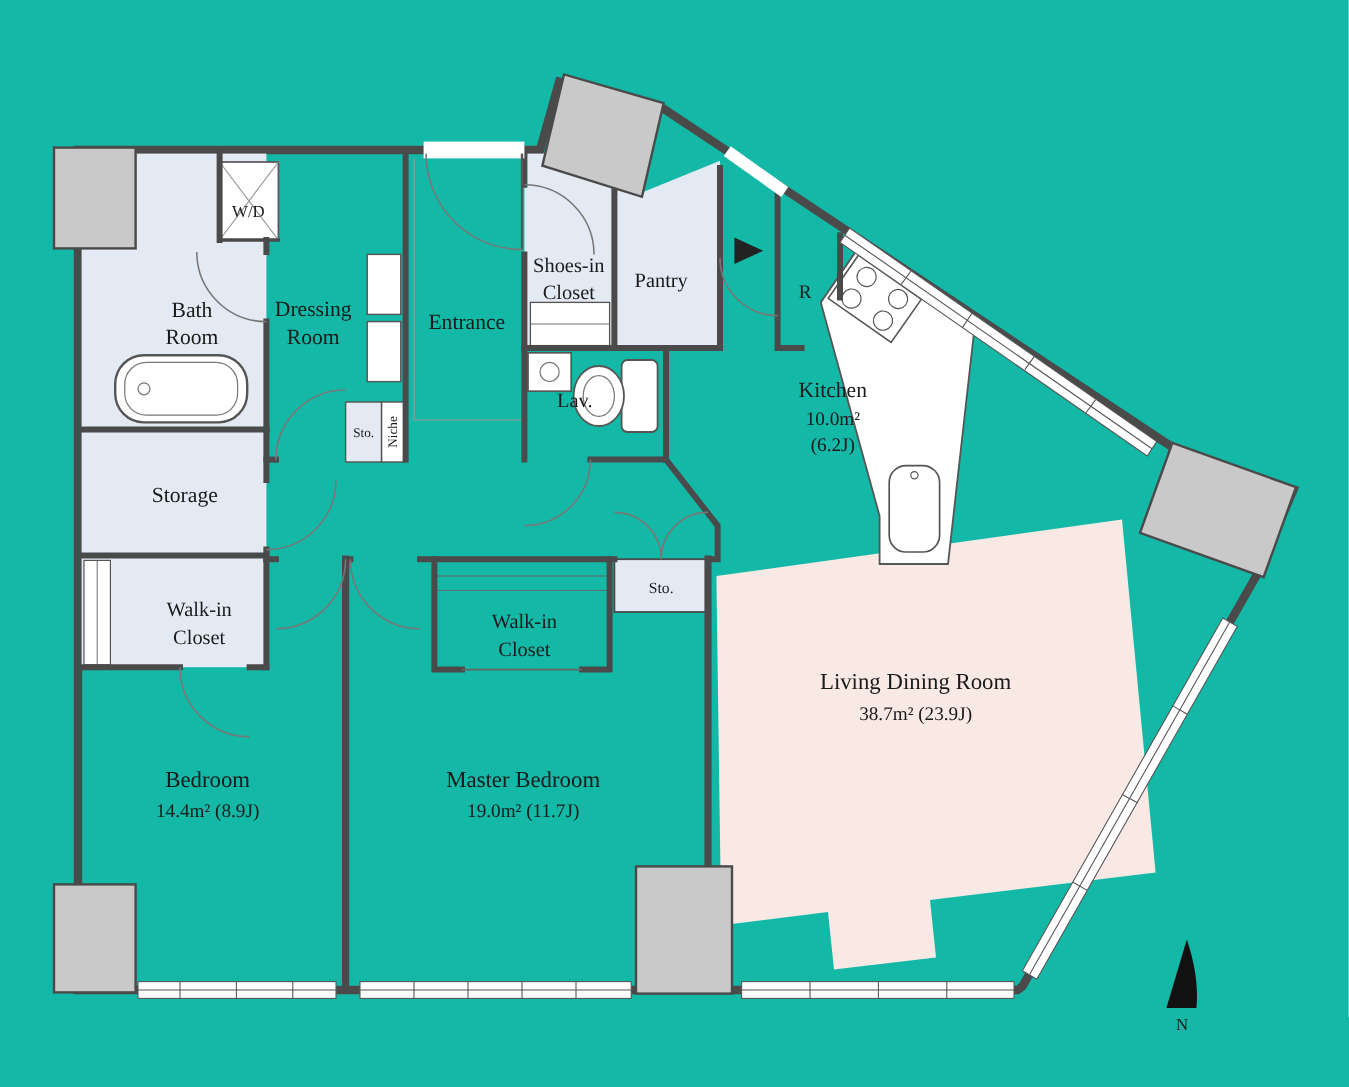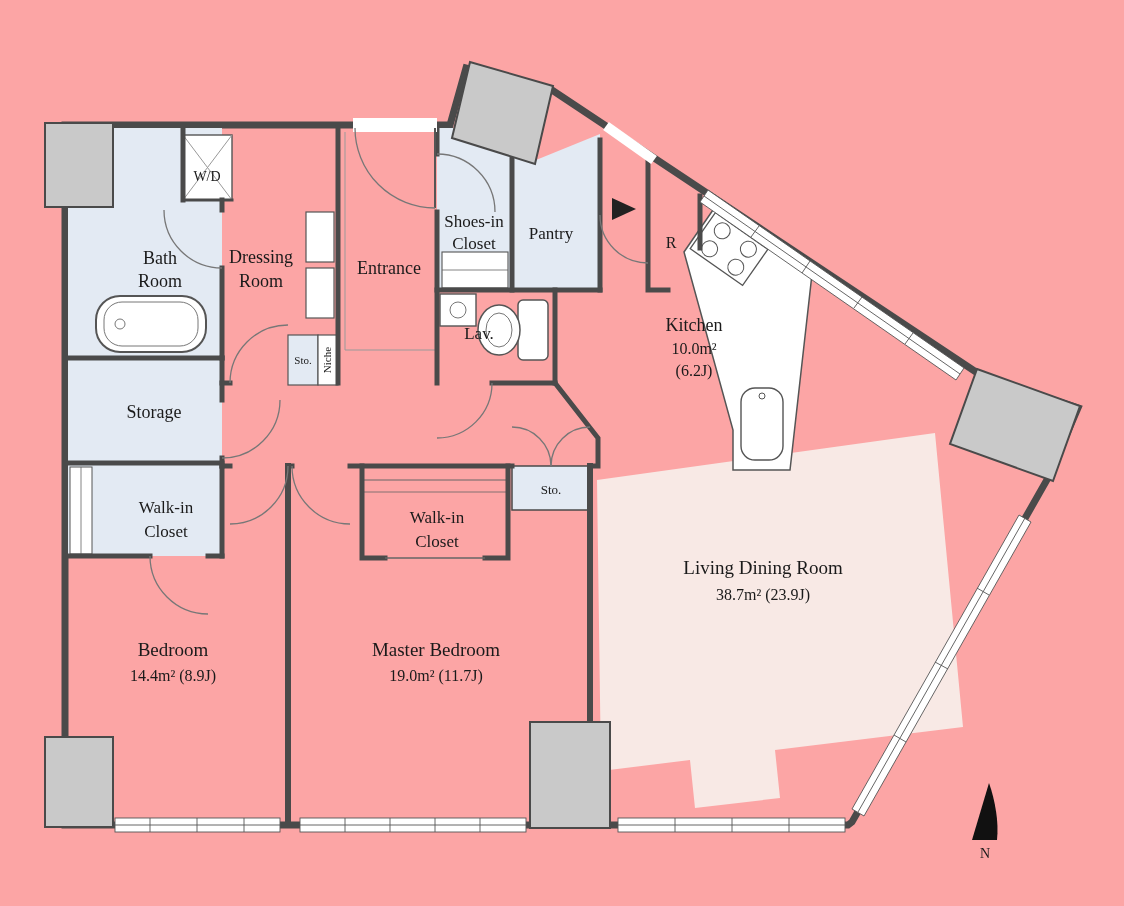--- a/index.html
+++ b/index.html
@@ -1,16 +1,16 @@
 <!DOCTYPE html>
 <html><head>
 <meta charset="utf-8">
 <style>
   html,body{margin:0;padding:0;background:#ffffff;}
-  .stage{position:relative;width:1124px;height:906px;background:#fca5a5;overflow:hidden;
+  .stage{position:relative;width:1124px;height:906px;background:#14b8a6;overflow:hidden;
          font-family:"Liberation Serif","DejaVu Serif",serif;}
   svg{position:absolute;left:0;top:0;}
   text{fill:#1a1a1a;text-anchor:middle;font-family:"Liberation Serif","DejaVu Serif",serif;}
   .wall{stroke:#4a4a4a;fill:none;stroke-linecap:square;}
   .thinline{stroke:#666;fill:none;}
   .fixture{fill:#ffffff;stroke:#555;}
   .arc{fill:none;stroke:#777;stroke-width:1.3;}
   .win{fill:#ffffff;stroke:#555;stroke-width:0.9;}
   .winline{stroke:#555;stroke-width:0.9;fill:none;}
 </style>

